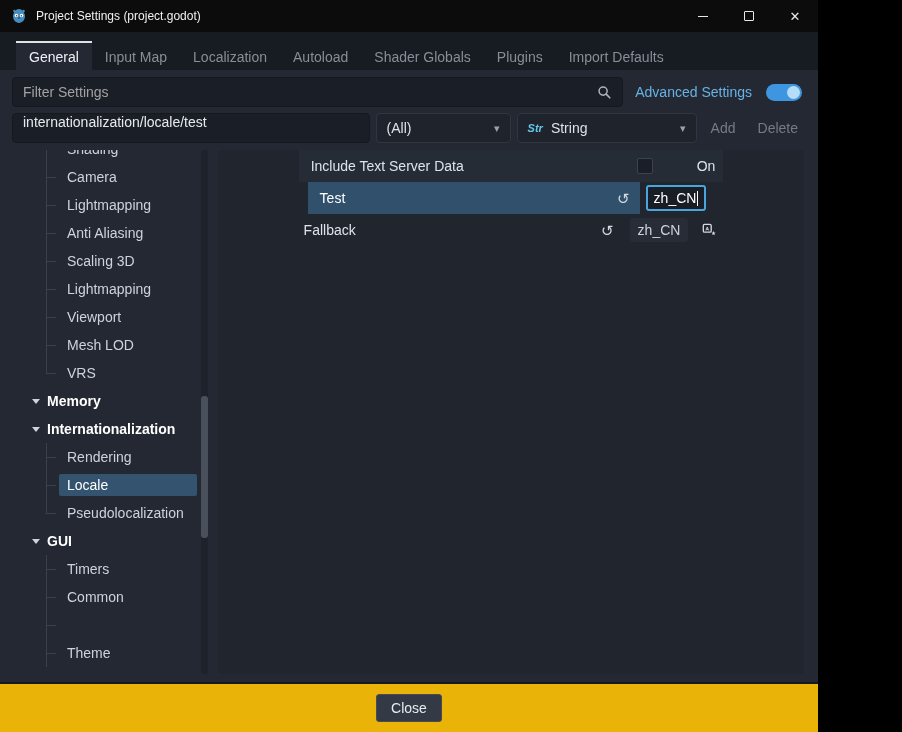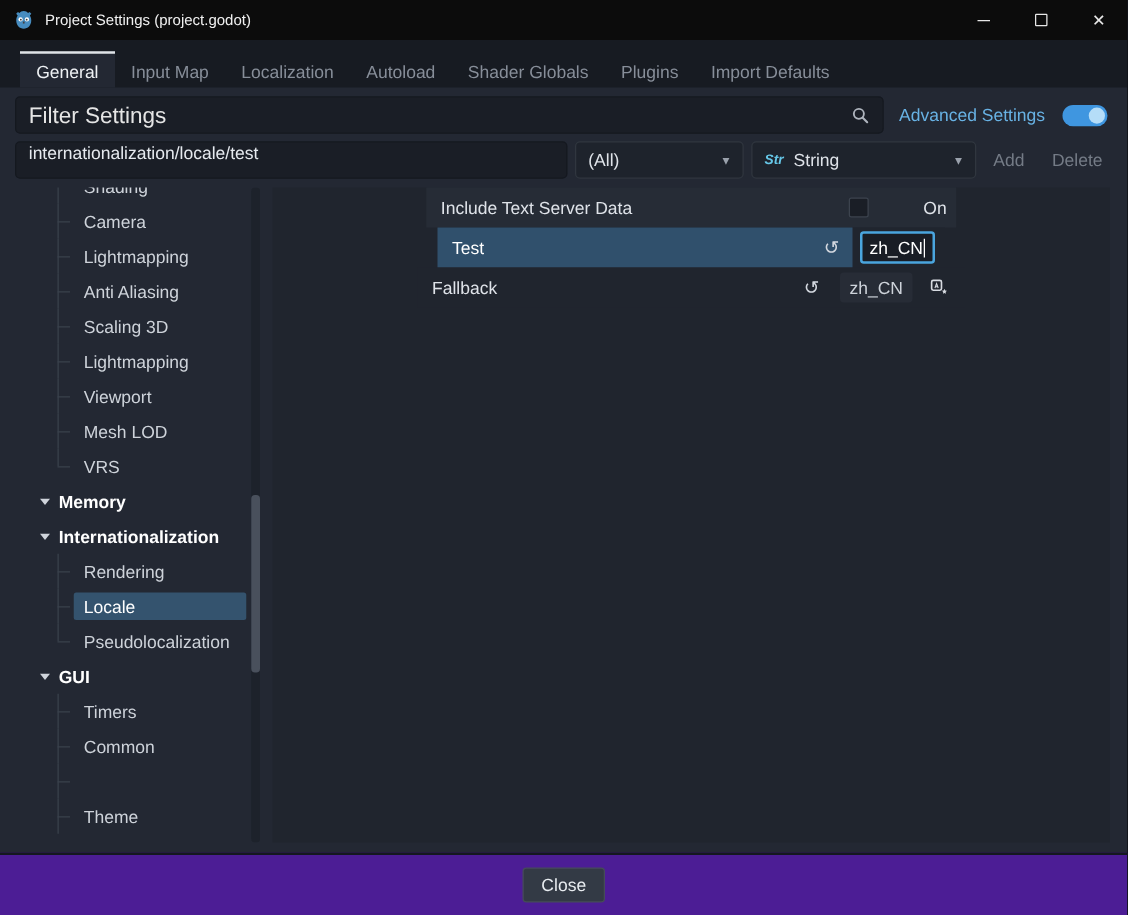--- a/index.html
+++ b/index.html
@@ -1,17 +1,17 @@
 <!DOCTYPE html>
 <html><head>
 <meta charset="utf-8">
 <style>
   * { box-sizing: border-box; margin: 0; padding: 0; }
   body { margin:0; background:#000; font-family:"Liberation Sans", sans-serif; }
-  .window { width:902px; height:732px; display:flex; flex-direction:column; background:#171b22; color:#dfe3e9; overflow:hidden; position:relative; }
+  .window { width:818px; height:732px; display:flex; flex-direction:column; background:#171b22; color:#dfe3e9; overflow:hidden; position:relative; }
 
   
   .titlebar { height:32px; background:#0c0c0c; display:flex; align-items:center; flex:none; }
   .app-icon { margin:0 8px 0 10px; display:flex; }
   .tb-title { font-size:12px; color:#f0f0f0; }
   .win-controls { margin-left:auto; display:flex; height:100%; }
   .win-btn { width:46px; height:100%; display:flex; align-items:center; justify-content:center; color:#e8e8e8; background:none; border:none; cursor:default; }
   .min-glyph { width:10px; height:1px; background:#e8e8e8; display:inline-block; }
   .max-glyph { width:10px; height:10px; border:1px solid #e8e8e8; border-radius:1px; display:inline-block; }
   .close-glyph { font-size:13px; line-height:1; }
@@ -19,21 +19,21 @@
   
   .tabbar { height:38px; flex:none; display:flex; align-items:flex-end; padding-left:16px; background:#171b22; }
   .tab { height:29px; display:flex; align-items:center; padding:0 13px; font-size:14px; color:#878e99; border-top:2px solid transparent; cursor:default;text-align:right; }
   .tab.active { background:#232833; color:#eef1f4; border-top:2px solid #dfe3e8; }
 
   
   .main { flex:1; background:#232833; display:flex; flex-direction:column; min-height:0; }
 
   .filter-row { display:flex; align-items:center; margin:7px 12px 3px; gap:10px; height:30px; flex:none; }
   .search-box { flex:1; height:30px; background:#1a1e26; border:1px solid #14181f; border-radius:4px; display:flex; align-items:center; padding:0 10px; }
-  .search-box .ph { flex:1; color:#e5e5e5; font-size:18px; }
+  .search-box .ph { flex:1; color:#a3a3a3; font-size:14px; }
   .adv-label { color:#68b2e4; font-size:14px; margin-left:2px; }
   .toggle { width:36px; height:17px; border-radius:9px; background:#3f96e0; position:relative; margin:0 4px; flex:none; }
   .knob { position:absolute; right:2px; top:2px; width:13px; height:13px; border-radius:50%; background:#b5ddf8; }
 
   .prop-bar { display:flex; align-items:center; margin:3px 12px; gap:6px; height:30px; flex:none; }
   .path-input { flex:1; height:30px; background:#1a1e26; border:1px solid #14181f; border-radius:4px; display:flex; align-items:flex-start; padding:0 10px; font-size:14px; color:#e6eaef; }
   .dropdown { height:30px; background:#1e232c; border:1px solid #30363f; border-radius:4px; display:flex; align-items:center; gap:8px; padding:0 10px; font-size:14px; color:#dfe3e9; }
   .dd-all { width:135px; flex:none; }
   .dd-type { width:180px; flex:none; }
   .dd-chev { margin-left:auto; color:#9aa1ac; font-size:11px; }
@@ -68,21 +68,21 @@
   .revert { color:#d3d8df; font-size:15px; background:none; border:none; line-height:1; }
   .ctrl-zone { flex:1; display:flex; align-items:center; min-width:0; padding:0 8px 0 6px; gap:8px; }
   .checkbox { width:16px; height:16px; background:#1a1e26; border:1px solid #3c434e; border-radius:2px; flex:none; }
   .chk-label { color:#dfe3e9;margin-left:36px; }
   .test-input { flex:1; height:26px; background:#191d25; border:2px solid #4aa5de; border-radius:3px; display:flex; align-items:center; padding:0 6px; color:#fff; min-width:0; }
   .caret { width:1px; height:15px; background:#fff; margin-left:1px; flex:none; }
   .fb-value { flex:1; height:24px; background:#272c36; border-radius:3px; display:flex; align-items:center; padding:0 8px; color:#ced3da; min-width:0; }
   .mini-btn { width:26px; height:24px; display:flex; align-items:center; justify-content:center; background:none; border:none; flex:none; }
 
   
-  .footer { height:50px; flex:none; border-top:2px solid #14181f; background:#4c1d95; display:flex; align-items:center; justify-content:center; }
+  .footer { height:50px; flex:none; border-top:2px solid #14181f; background:#eab308; display:flex; align-items:center; justify-content:center; }
   .close-btn { background:#333a45; border:1px solid #454c58; color:#e8ecf0; font-size:14px; padding:5px 14px; border-radius:3px; font-family:inherit; }
 </style>
 </head>
 <body>
 
 <div class="window">
 
   <div class="titlebar">
     <span class="app-icon">
       <svg width="18" height="18" viewBox="0 0 24 24">

